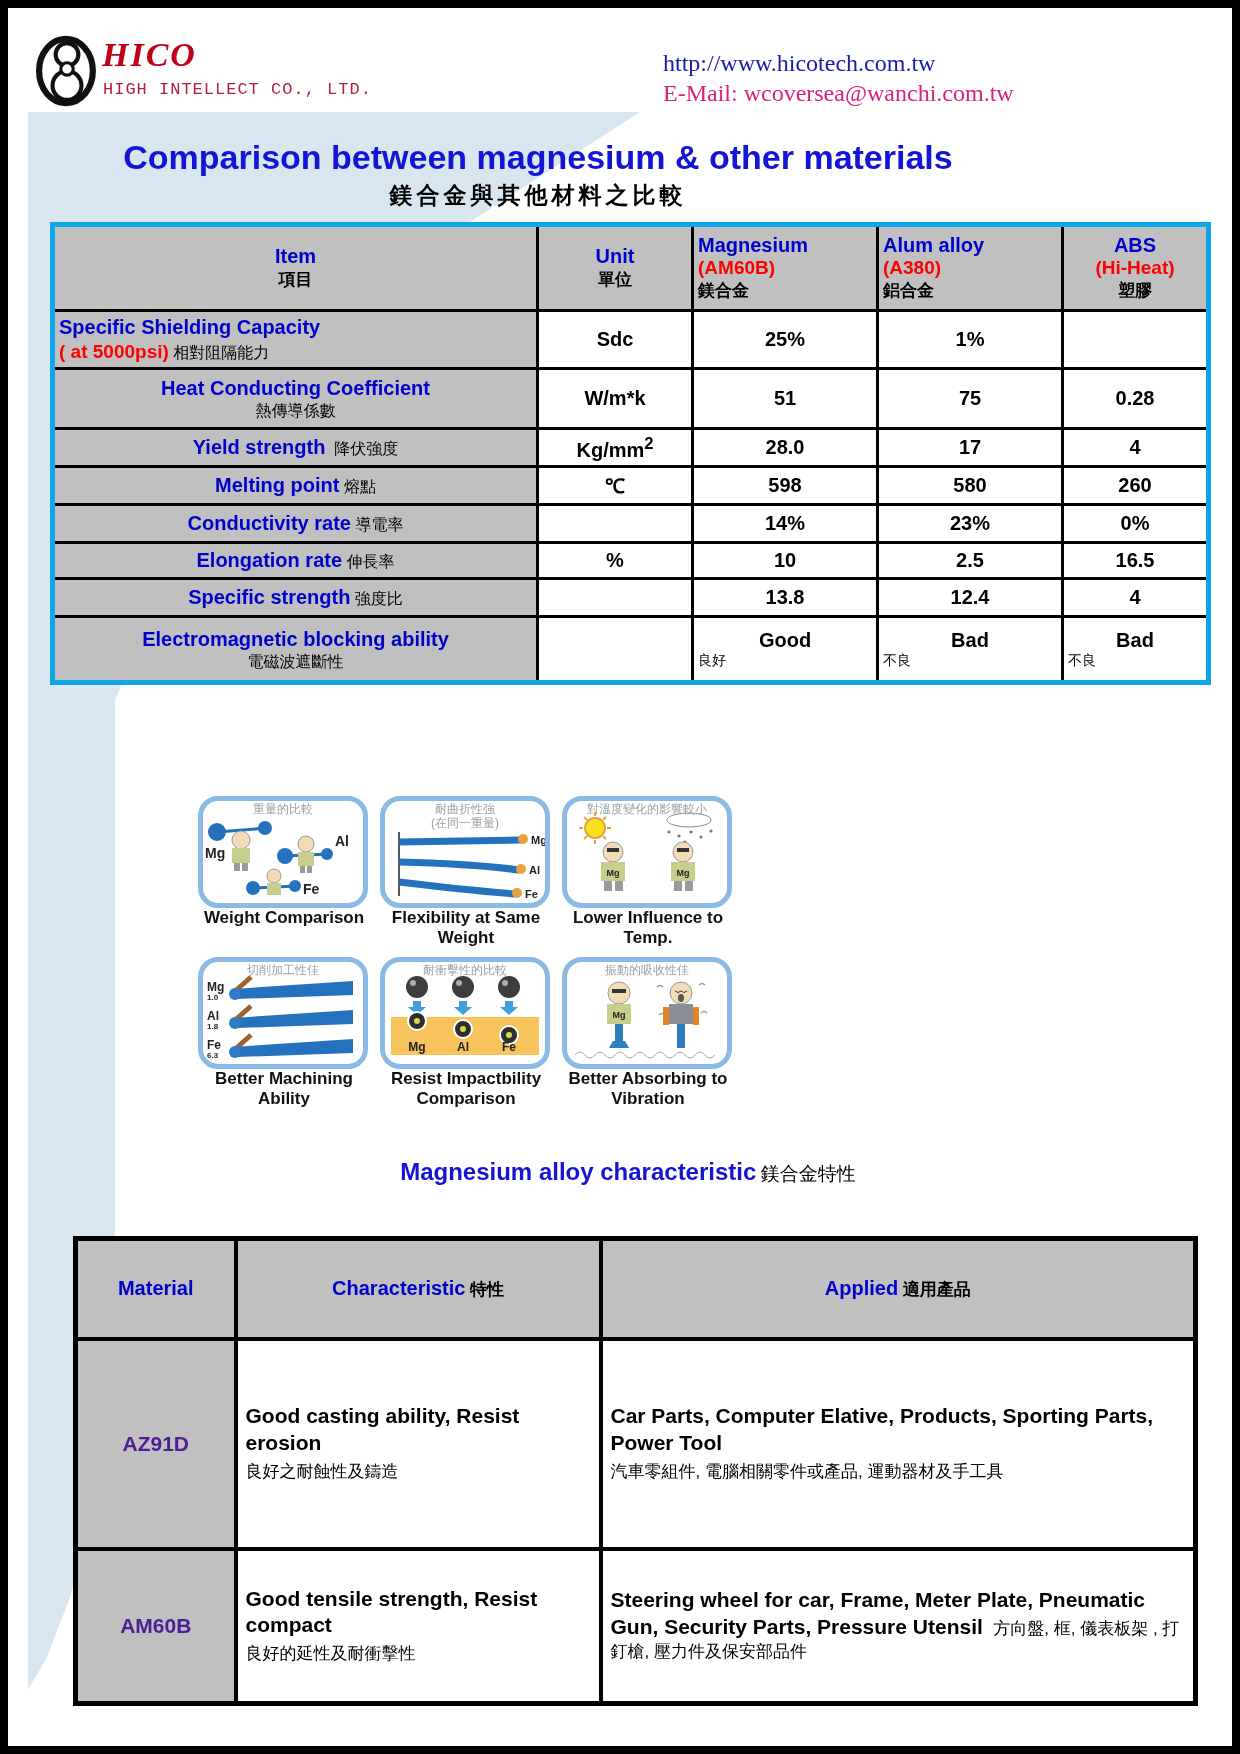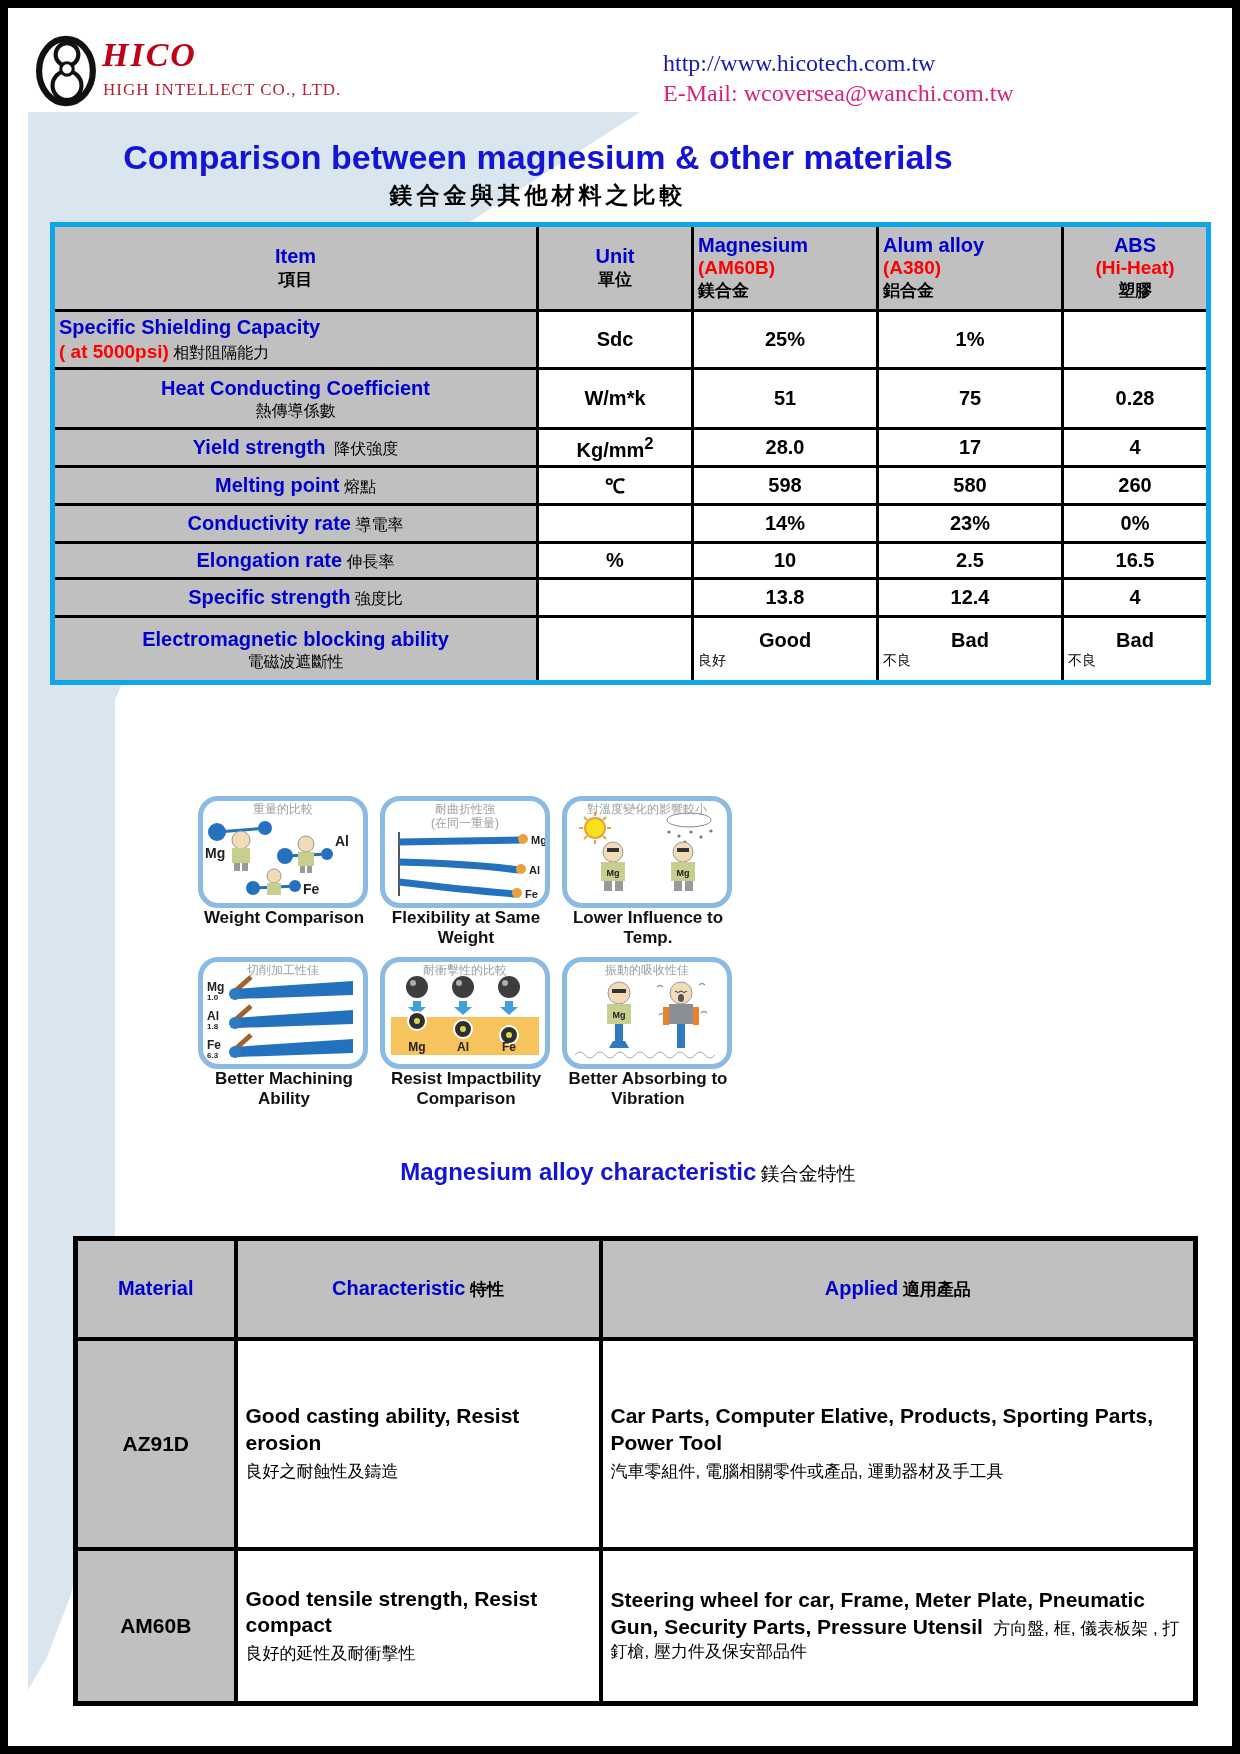--- a/index.html
+++ b/index.html
@@ -9,21 +9,21 @@
   
   .swoosh { position:absolute; left:20px; top:104px; width:612px; height:1578px;
     background:#d9e6f0; z-index:0;
     clip-path:polygon(0% 0%, 100% 0%, 37% 15.8%, 14.2% 37.3%, 14.2% 79%, 10% 88%, 7% 94%, 3% 98%, 0% 100%); }
 
   .layer { position:absolute; z-index:1; }
 
   
   .logo { left:28px; top:26px; width:62px; height:74px; }
   .brand { left:94px; top:28px; color:#c00018; font-family:"Liberation Serif", serif; font-style:italic; font-weight:bold; font-size:34px; letter-spacing:2px; }
-  .brand-sub { left:95px; top:72px; color:#b22233; font-family:Liberation Serif, serif; font-size:17px; letter-spacing:1px; }
+  .brand-sub { left:95px; top:72px; color:#b22233; font-family:Liberation Mono, monospace; font-size:17px; letter-spacing:1px; }
   .website { left:655px; top:42px; color:#1a1aae; font-family:"Liberation Serif", serif; font-size:24px; }
   .email { left:655px; top:72px; color:#d82478; font-family:"Liberation Serif", serif; font-size:24px; }
 
   
   .title-en { left:60px; top:130px; width:940px; text-align:center; color:#1414d6; font-size:34px; font-weight:bold; }
   .title-zh { left:60px; top:172px; width:940px; text-align:center; color:#000; font-family:"Liberation Serif", serif; font-size:23px; font-weight:bold; letter-spacing:4px; }
 
   
   table.cmp { left:42px; top:214px; position:absolute; z-index:1; border-collapse:collapse; table-layout:fixed; width:1156px; background:#fff; }
   table.cmp td, table.cmp th { border:3px solid #000; padding:1px 4px; vertical-align:middle; }
@@ -53,21 +53,21 @@
   svg { font-family:"Liberation Sans", sans-serif; }
   svg text { font-weight:bold; fill:#222; }
 
   
   .char-title { left:170px; top:1150px; width:900px; text-align:center; }
   .char-title .en { color:#1414d6; font-size:24px; font-weight:bold; }
   .char-title .zh { color:#000; font-size:19px; }
 
   table.chr { left:65px; top:1228px; position:absolute; z-index:1; border-collapse:collapse; table-layout:fixed; width:1120px; background:#fff; border:5px solid #000; }
   table.chr td, table.chr th { border:4px solid #000; padding:4px 8px; vertical-align:middle; }
-  .chr-mat { text-align:center; color:#000000; font-weight:bold; font-size:21px; background:#c0c0c0; }
+  .chr-mat { text-align:center; color:#4c1d95; font-weight:bold; font-size:21px; background:#c0c0c0; }
   .chr-en { font-size:21px; font-weight:bold; color:#000; line-height:1.25; }
   .chr-zh { font-size:17px; font-weight:normal; color:#000; line-height:1.4; }
   .inline-zh { display:inline; margin-left:6px; }
   .block-zh { display:block; margin-top:4px; }
 </style>
 </head>
 <body>
 
 <div class="page">
 

